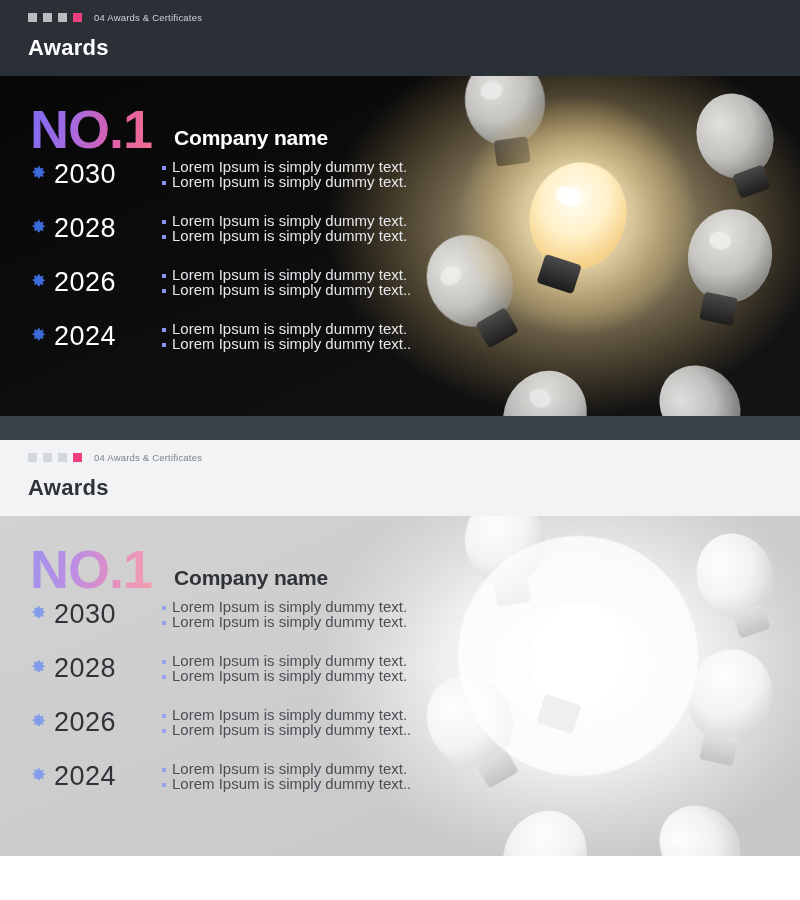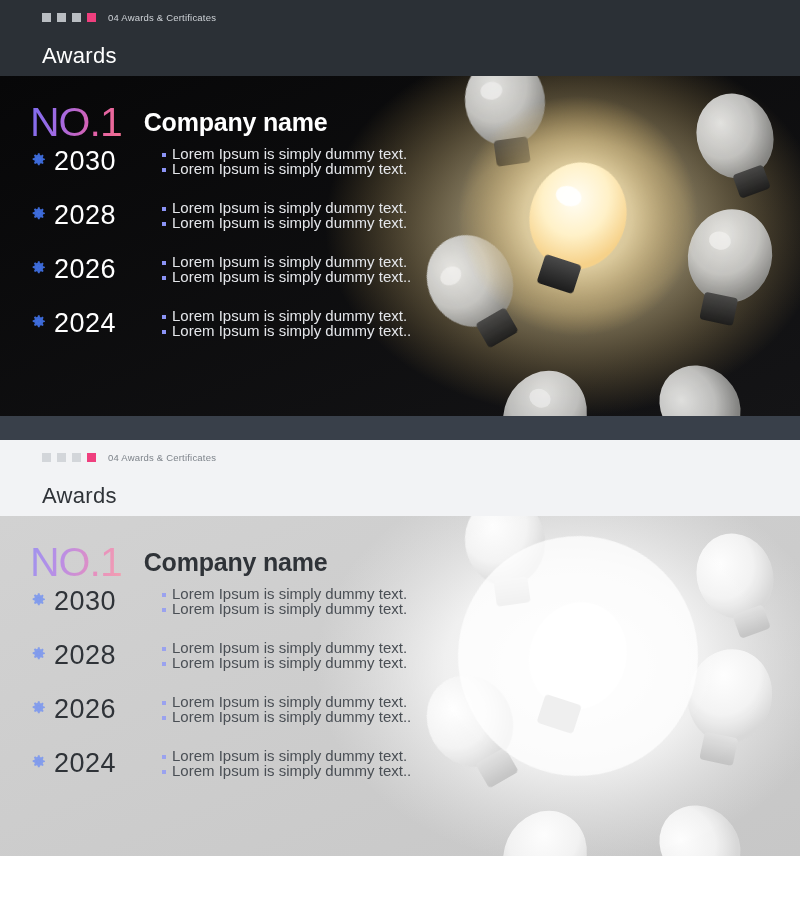--- a/index.html
+++ b/index.html
@@ -8,21 +8,21 @@
     background: #ffffff;
     font-family: "Liberation Sans", sans-serif;
     overflow: hidden;
   }
 
   .slide { position: relative; width: 800px; overflow: hidden; }
 
   
   .slide-header {
     position: relative;
-    padding: 10px 28px 14px 42px;
+    padding: 10px 28px 14px 28px;
     height: 76px;
   }
   .dark .slide-header { background: #2b3036; }
   .light .slide-header { background: #f2f3f5; }
 
   .kicker-row { display: flex; align-items: center; gap: 6px; height: 14px; }
   .sq { width: 9px; height: 9px; display: inline-block; }
   .sq.g1 { background: #b9bdc2; }
   .sq.g2 { background: #b9bdc2; }
   .sq.g3 { background: #b9bdc2; }
@@ -31,23 +31,23 @@
 
   .kicker-text {
     margin-left: 6px;
     font-size: 9.5px;
     letter-spacing: .2px;
   }
   .dark .kicker-text { color: #cfd3d8; }
   .light .kicker-text { color: #7d838a; }
 
   .slide-title {
-    margin-top: 19px;
+    margin-top: 11px;
     font-size: 22px;
-    font-weight: 400;
+    font-weight: 700;
     letter-spacing: .3px;
   }
   .dark .slide-title { color: #ffffff; }
   .light .slide-title { color: #2f3338; }
 
   
   .slide-body {
     position: relative;
     height: 340px;
     overflow: hidden;
@@ -59,37 +59,37 @@
 
   
   .content {
     position: absolute;
     left: 0; top: 0; bottom: 0; width: 430px;
     padding: 26px 0 0 30px;
     z-index: 5;
   }
   .no1-row { display: flex; align-items: flex-end; gap: 22px; }
   .no1 {
-    font-size: 41px;
-    font-weight: 400;
+    font-size: 54px;
+    font-weight: 700;
     letter-spacing: -1px;
     line-height: 1;
     background: linear-gradient(100deg, #7d6cf0 0%, #a56ae0 35%, #e05fa8 70%, #f2708f 100%);
     -webkit-background-clip: text;
     background-clip: text;
     color: transparent;
   }
   .light .no1 {
     background: linear-gradient(100deg, #9f93ee 0%, #bb8ee4 35%, #e58fc0 70%, #f3a0b0 100%);
     -webkit-background-clip: text;
     background-clip: text;
     color: transparent;
   }
   .company {
-    font-size: 25px;
+    font-size: 21px;
     font-weight: 700;
     letter-spacing: -.2px;
     padding-bottom: 6px;
   }
   .dark .company { color: #ffffff; }
   .light .company { color: #2f3338; }
 
   .years { }
   .year-row {
     display: flex;

